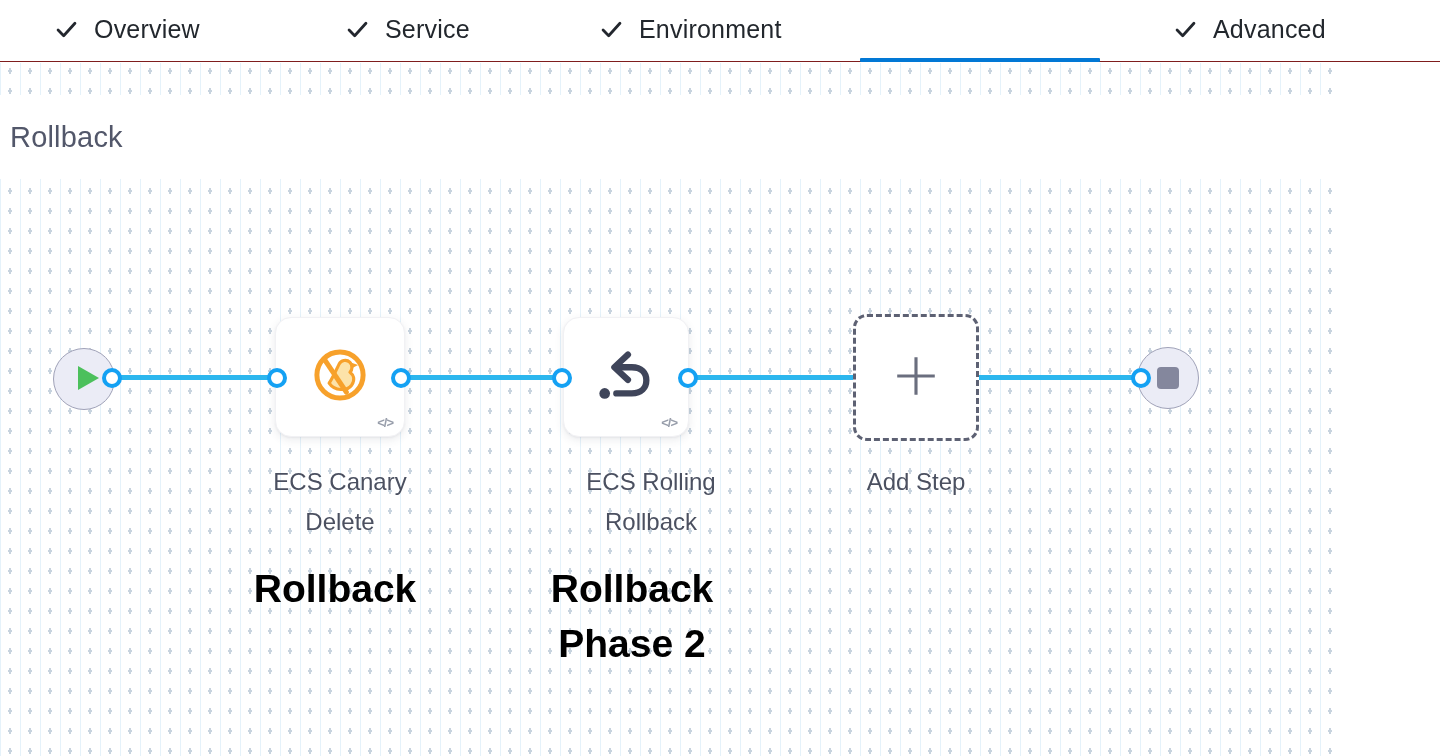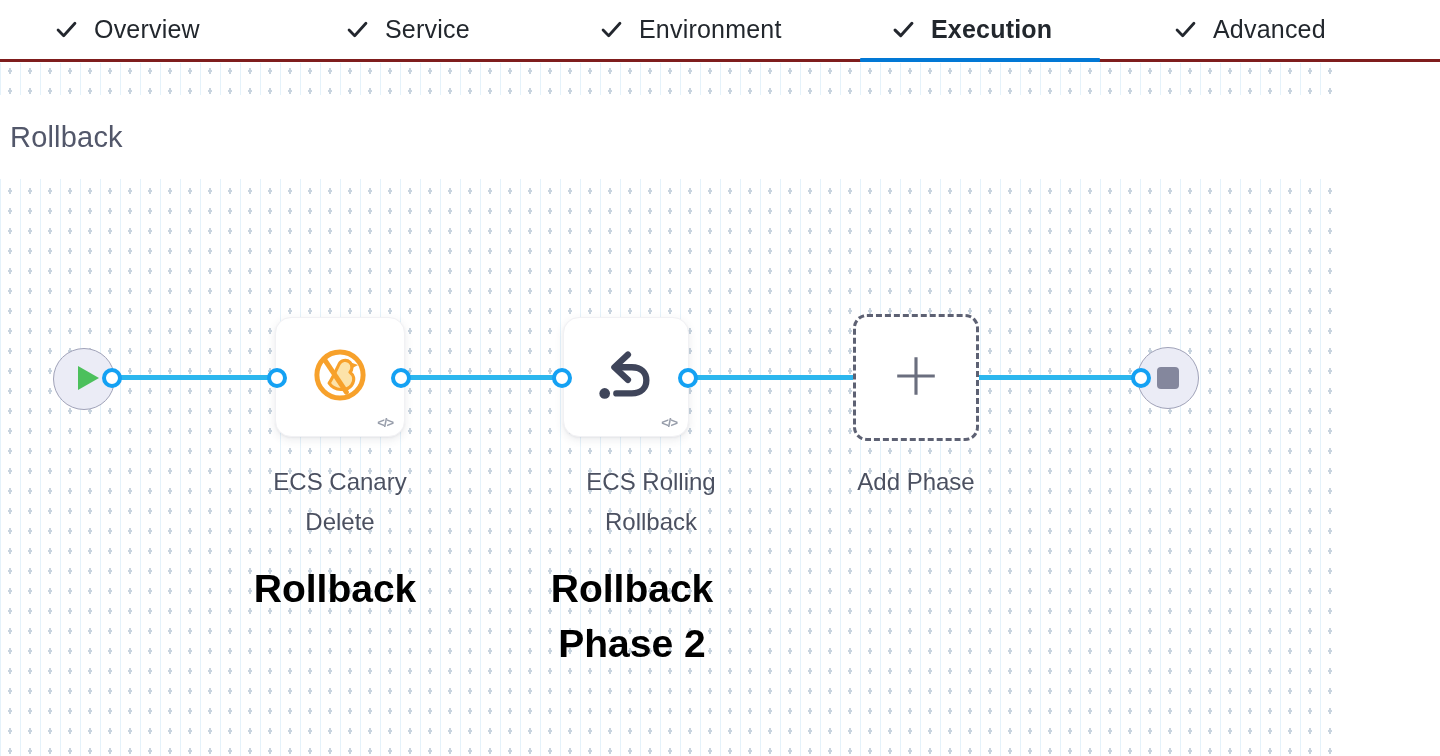--- a/index.html
+++ b/index.html
@@ -2,21 +2,21 @@
 <html style="--accent: #0278d5; --connector: #2bb6ee; --port-blue: #14a1f3; --play-green: #4cc05c; --stop-slate: #84879d; --canary-orange: #f7a12b; --rollback-slate: #3f455a;"><head>
 <meta charset="utf-8">
 <style>
   * { margin:0; padding:0; box-sizing:border-box; }
   html,body { width:1440px; height:756px; background:#fff; overflow:hidden;
               font-family:"Liberation Sans", sans-serif; }
   .screen { position:relative; width:1440px; height:756px; background:#fff; }
 
   
   .tabbar { position:absolute; top:0; left:0; width:1440px; height:62px;
-            background:#fff; border-bottom:3px solid #7f1d1d; z-index:10; }
+            background:#fff; border-bottom:1px solid #7f1d1d; z-index:10; }
   .tab { position:absolute; top:0; height:58px; display:flex; align-items:center; gap:14px;
          cursor:pointer; }
   .tab-1 { left:53px; }  .tab-2 { left:344px; } .tab-3 { left:598px; }
   .tab-4 { left:890px; } .tab-5 { left:1172px; }
   .tab .check { width:27px; height:27px; display:flex; align-items:center; justify-content:center; }
   .tab-label { font-size:25px; color:#22272d; letter-spacing:.2px; }
   .tab.active .tab-label { font-weight:700; }
   .tab-underline { position:absolute; left:860px; top:58px; width:240px; height:4px;
                    background:var(--accent,#0278d5); border-radius:1px; z-index:11; }
 
@@ -105,28 +105,20 @@
       <span class="tab-label">Service</span>
     </div>
     <div class="tab tab-3">
       <span class="check">
         <svg width="27" height="27" viewBox="0 0 24 24">
             <path d="M4.5 12.5 L9.5 17.5 L19.5 6.5" fill="none" stroke="#23272e" stroke-width="2.5" stroke-linecap="round" stroke-linejoin="round"></path>
           </svg>
       </span>
       <span class="tab-label">Environment</span>
     </div>
-    <div class="tab tab-4 active">
-      <span class="check">
-        <svg width="27" height="27" viewBox="0 0 24 24">
-            <path d="M4.5 12.5 L9.5 17.5 L19.5 6.5" fill="none" stroke="#23272e" stroke-width="2.7" stroke-linecap="round" stroke-linejoin="round"></path>
-          </svg>
-      </span>
-      <span class="tab-label">Execution</span>
-    </div>
     <div class="tab tab-5">
       <span class="check">
         <svg width="27" height="27" viewBox="0 0 24 24">
             <path d="M4.5 12.5 L9.5 17.5 L19.5 6.5" fill="none" stroke="#23272e" stroke-width="2.5" stroke-linecap="round" stroke-linejoin="round"></path>
           </svg>
       </span>
       <span class="tab-label">Advanced</span>
     </div>
     <div class="tab-underline"></div>
   </div>
@@ -189,21 +181,21 @@
     <div class="dot dot-f"></div>
 
     <div class="node-label label-1">
       <div>ECS Canary</div>
       <div>Delete</div>
     </div>
     <div class="node-label label-2">
       <div>ECS Rolling</div>
       <div>Rollback</div>
     </div>
-    <div class="node-label label-add">Add Phase</div>
+    <div class="node-label label-add">Add Step</div>
 
     <div class="annotation annot-1">
       <div>Rollback</div>
     </div>
     <div class="annotation annot-2">
       <div>Rollback</div>
       <div>Phase 2</div>
     </div>
 
   </div>

